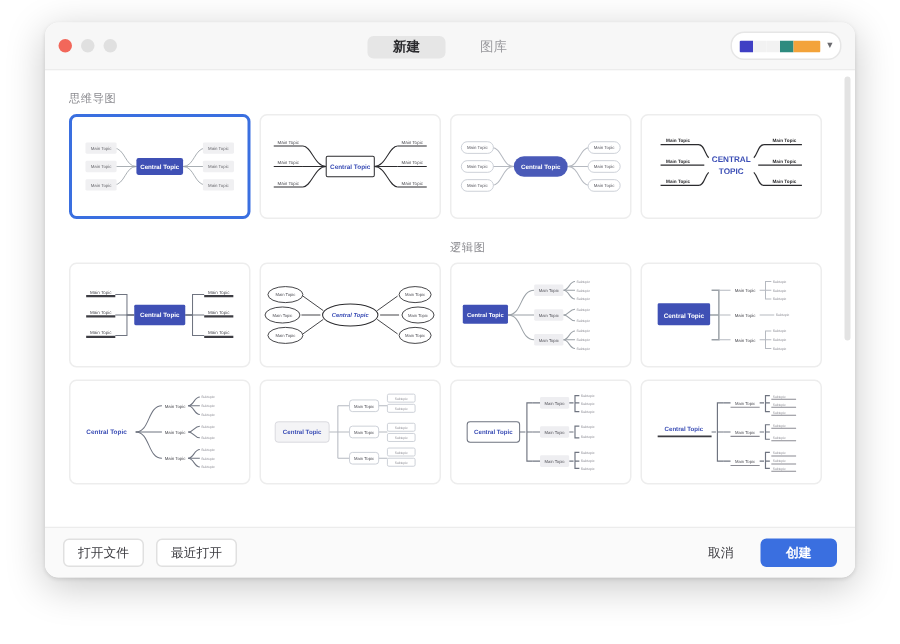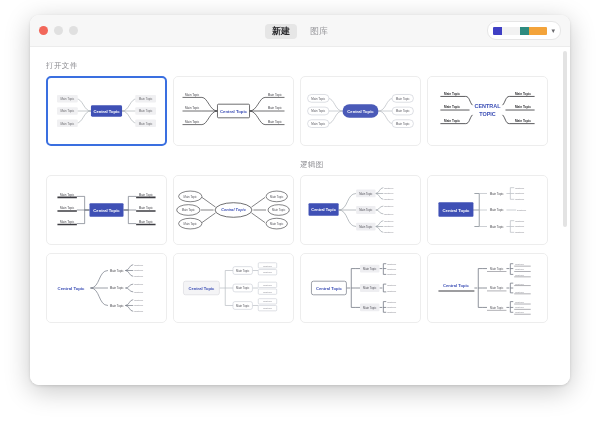--- a/index.html
+++ b/index.html
@@ -28,21 +28,21 @@
   }
   .traffic { position:absolute; left:9px; top:11px; display:flex; gap:6px; }
   .dot { width:9px; height:9px; border-radius:50%; }
   .dot.red{ background:#f2675a; }
   .dot.gray{ background:#e0e0e0; }
   .tabs {
     position:absolute; left:0; right:0; top:0; height:32px;
     display:flex; align-items:center; justify-content:center; gap:6px;
   }
   .tab {
-    font-size:9px; color:#9a9a9e; padding:3px 7px; border-radius:4px;
+    font-size:9px; color:#9a9a9e; padding:3px 17px; border-radius:4px;
     line-height:1;
   }
   .tab.active { background:#e6e6e6; color:#2b2b2e; font-weight:bold; }
   .theme-picker {
     position:absolute; right:9px; top:6px;
     height:19px; display:flex; align-items:center; gap:4px;
     background:#fff; border:1px solid #e6e6e6; border-radius:9px;
     padding:0 5px;
   }
   .sw-group { display:flex; height:8px; border-radius:1px; overflow:hidden; }
@@ -118,21 +118,21 @@
         <i class="sw" style="background:#f3a33a"></i>
         <i class="sw" style="background:#f3a33a"></i>
       </span>
       <span class="chev">▾</span>
     </div>
   </div>
 
   <div class="content">
     <div class="scroller">
 
-      <div class="sec-title">打开文件</div>
+      <div class="sec-title">思维导图</div>
 
       <div class="grid">
 
         <div class="card selected">
           <svg viewBox="0 0 121 70">
             <g stroke="#9aa0a6" stroke-width=".6" fill="none">
               <path d="M44 35 C36 35 36 22 28 22"></path>
                 <path d="M44 35 L28 35"></path>
                 <path d="M44 35 C36 35 36 48 28 48"></path>
               <path d="M77 35 C85 35 85 22 93 22"></path>
@@ -558,14 +558,21 @@
                 <text x="89" y="60.9">Subtopic</text>
             </g>
           </svg>
         </div>
 
       </div>
     </div>
     <div class="vscroll"></div>
   </div>
 
+  <div class="footer">
+    <button class="fbtn">打开文件</button>
+    <button class="fbtn">最近打开</button>
+    <div class="spacer"></div>
+    <button class="fbtn ghost">取消</button>
+    <button class="fbtn primary">创建</button>
+  </div>
 
 </div>
 
 </body></html>

